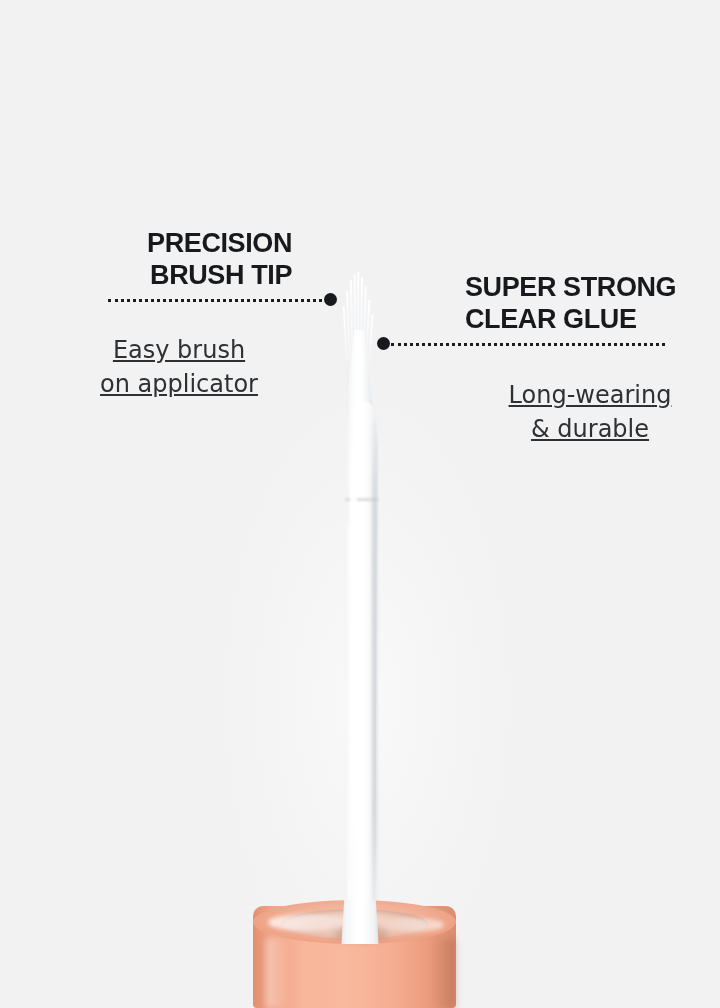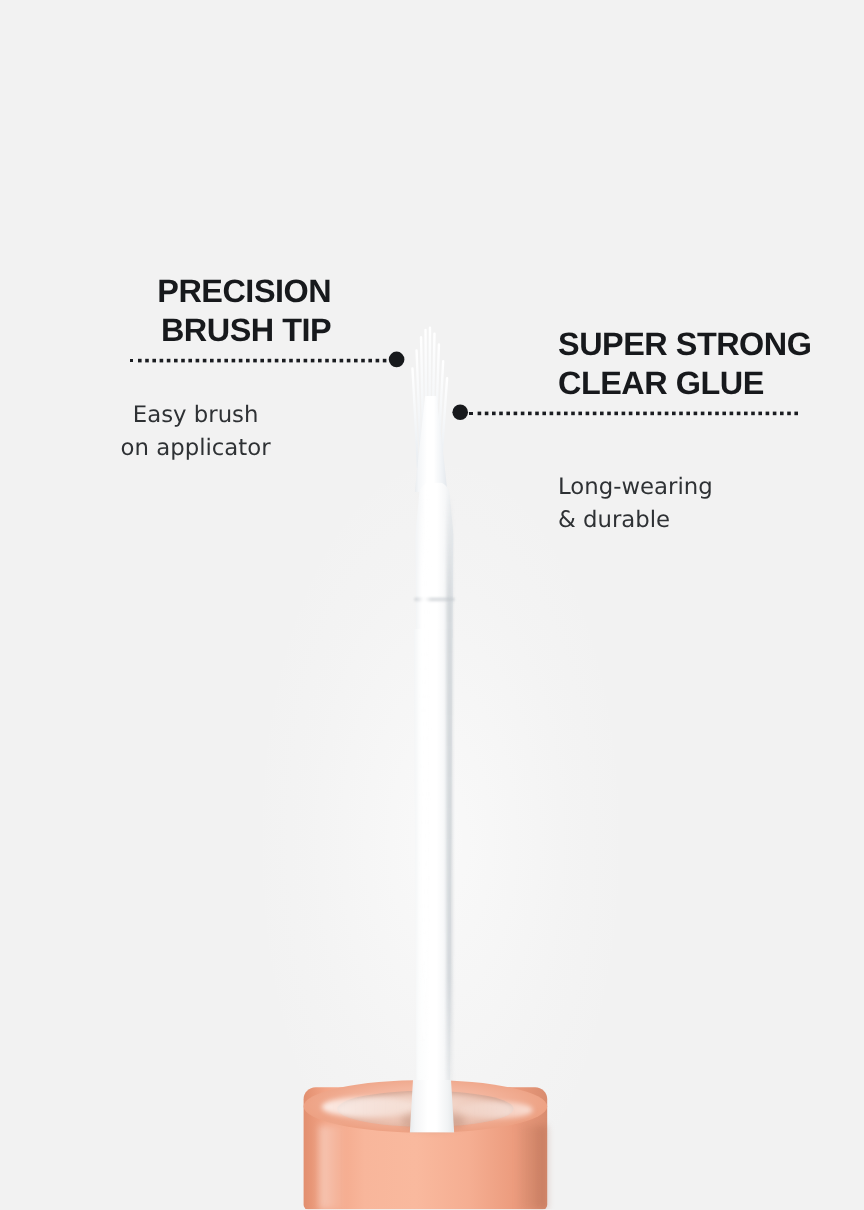--- a/index.html
+++ b/index.html
@@ -241,21 +241,21 @@
     border-radius: 50%;
     background: rgba(150,96,72,0.28);
     filter: blur(3px);
   }
 
   
   .callout {
     position: absolute;
   }
   .callout-left {
-    left: 56px;
+    left: 72px;
     top: 228px;
     width: 220px;
     text-align: right;
   }
   .callout-right {
     left: 465px;
     top: 272px;
     width: 250px;
     text-align: left;
   }
@@ -265,34 +265,35 @@
     font-size: 27px;
     line-height: 1.18;
     letter-spacing: -0.4px;
     color: #17191c;
     margin: 0;
     white-space: pre-line;
   }
   .callout-sub {
     font-family: "DejaVu Sans", sans-serif;
     font-weight: 400;
-    font-size: 19px;
+    font-size: 24px;
     line-height: 1.42;
     color: #2e3134;
     margin: 0;
     white-space: pre-line;
+    text-decoration: underline;
   }
   .callout-left .callout-sub {
     text-align: center;
     margin-top: 15px;
     padding-right: 6px;
   }
   .callout-right .callout-sub {
-    text-align: left;
-    margin-top: 30px;
+    text-align: center;
+    margin-top: 15px;
   }
 
   
   .leader {
     position: absolute;
     height: 6px;
   }
   .leader-line {
     position: absolute;
     top: 2px;

